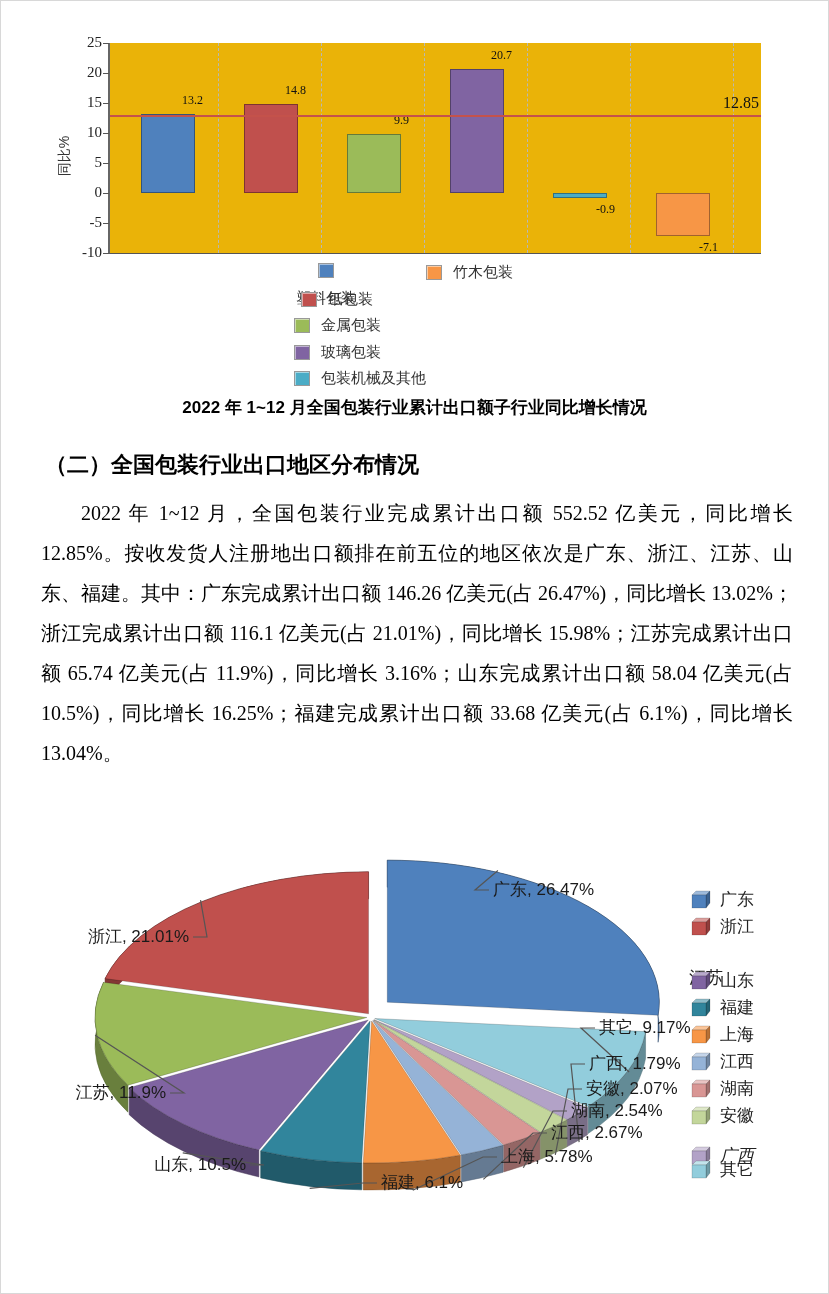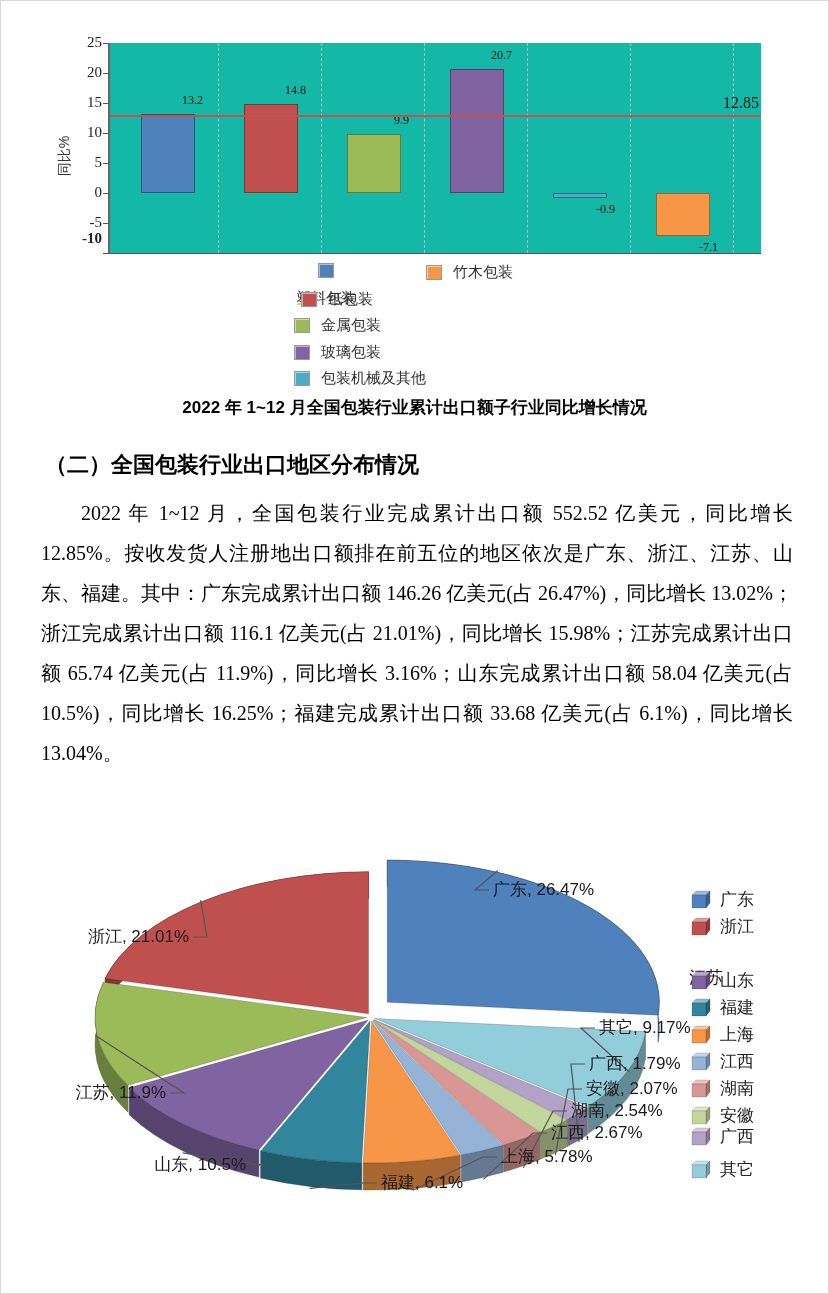--- a/index.html
+++ b/index.html
@@ -44,42 +44,42 @@
   .pie-legend-label{font-size:17px;color:#222;}
   .pie-caption{top:1243px;}
 </style>
 </head>
 <body>
 
 <div class="page">
 
   <div class="barchart">
     <div class="bar-ylab">同比%</div>
-    <div class="bar-plot" id="bar-plot" style="background: #14b8a6;">
+    <div class="bar-plot" id="bar-plot" style="background: #eab308;">
         <div class="gridline" style="left: 108px;"></div>
         <div class="gridline" style="left: 211px;"></div>
         <div class="gridline" style="left: 314px;"></div>
         <div class="gridline" style="left: 417px;"></div>
         <div class="gridline" style="left: 520px;"></div>
         <div class="gridline" style="left: 623px;"></div>
         <div class="ytick-label" style="top: -9px;">25</div>
         <div class="ytick-mark" style="top: 0px;"></div>
         <div class="ytick-label" style="top: 21px;">20</div>
         <div class="ytick-mark" style="top: 30px;"></div>
         <div class="ytick-label" style="top: 51px;">15</div>
         <div class="ytick-mark" style="top: 60px;"></div>
         <div class="ytick-label" style="top: 81px;">10</div>
         <div class="ytick-mark" style="top: 90px;"></div>
         <div class="ytick-label" style="top: 111px;">5</div>
         <div class="ytick-mark" style="top: 120px;"></div>
         <div class="ytick-label" style="top: 141px;">0</div>
         <div class="ytick-mark" style="top: 150px;"></div>
         <div class="ytick-label" style="top: 171px;">-5</div>
         <div class="ytick-mark" style="top: 180px;"></div>
-        <div class="ytick-label" style="top: 187px; font-weight: bold;">-10</div>
+        <div class="ytick-label" style="top: 201px;">-10</div>
         <div class="ytick-mark" style="top: 210px;"></div>
         <div class="bar" style="left: 31px; width: 54px; background: rgb(79, 129, 189); border-color: rgb(51, 84, 123); top: 70.8px; height: 79.2px;"></div>
         <div class="bar-value" style="left: 23px; top: 49.8px;">13.2</div>
         <div class="bar" style="left: 134px; width: 54px; background: rgb(192, 80, 77); border-color: rgb(125, 52, 50); top: 61.2px; height: 88.8px;"></div>
         <div class="bar-value" style="left: 126px; top: 40.2px;">14.8</div>
         <div class="bar" style="left: 237px; width: 54px; background: rgb(155, 187, 89); border-color: rgb(101, 122, 58); top: 90.6px; height: 59.4px;"></div>
         <div class="bar-value" style="left: 229px; top: 69.6px;">9.9</div>
         <div class="bar" style="left: 340px; width: 54px; background: rgb(128, 100, 162); border-color: rgb(83, 65, 105); top: 25.8px; height: 124.2px;"></div>
         <div class="bar-value" style="left: 332px; top: 4.8px;">20.7</div>
         <div class="bar" style="left: 443px; width: 54px; background: rgb(75, 172, 198); border-color: rgb(49, 112, 129); top: 150px; height: 5.4px;"></div>
@@ -239,21 +239,21 @@
         <div class="pie-legend-label">湖南</div>
       </div>
       <div class="pie-legend-item" style="top: 216px;">
         <svg width="22" height="21">
           <polygon points="3,6 7,2 21,2 17,6" fill="rgb(222,232,200)" stroke="rgba(0,0,0,.25)" stroke-width=".6"></polygon>
           <polygon points="17,6 21,2 21,14 17,19" fill="rgb(146,161,116)" stroke="rgba(0,0,0,.25)" stroke-width=".6"></polygon>
           <rect x="3" y="6" width="14" height="13" fill="#c3d69b" stroke="rgba(0,0,0,.25)" stroke-width=".6"></rect>
         </svg>
         <div class="pie-legend-label">安徽</div>
       </div>
-      <div class="pie-legend-item" style="top: 237px;">
+      <div class="pie-legend-item" style="top: 256px; font-style: italic;">
         <svg width="22" height="21">
           <polygon points="3,6 7,2 21,2 17,6" fill="rgb(213,204,224)" stroke="rgba(0,0,0,.25)" stroke-width=".6"></polygon>
           <polygon points="17,6 21,2 21,14 17,19" fill="rgb(134,122,149)" stroke="rgba(0,0,0,.25)" stroke-width=".6"></polygon>
           <rect x="3" y="6" width="14" height="13" fill="#b2a2c7" stroke="rgba(0,0,0,.25)" stroke-width=".6"></rect>
         </svg>
         <div class="pie-legend-label">广西</div>
       </div>
       <div class="pie-legend-item" style="top: 270px;">
         <svg width="22" height="21">
           <polygon points="3,6 7,2 21,2 17,6" fill="rgb(195,228,236)" stroke="rgba(0,0,0,.25)" stroke-width=".6"></polygon>

